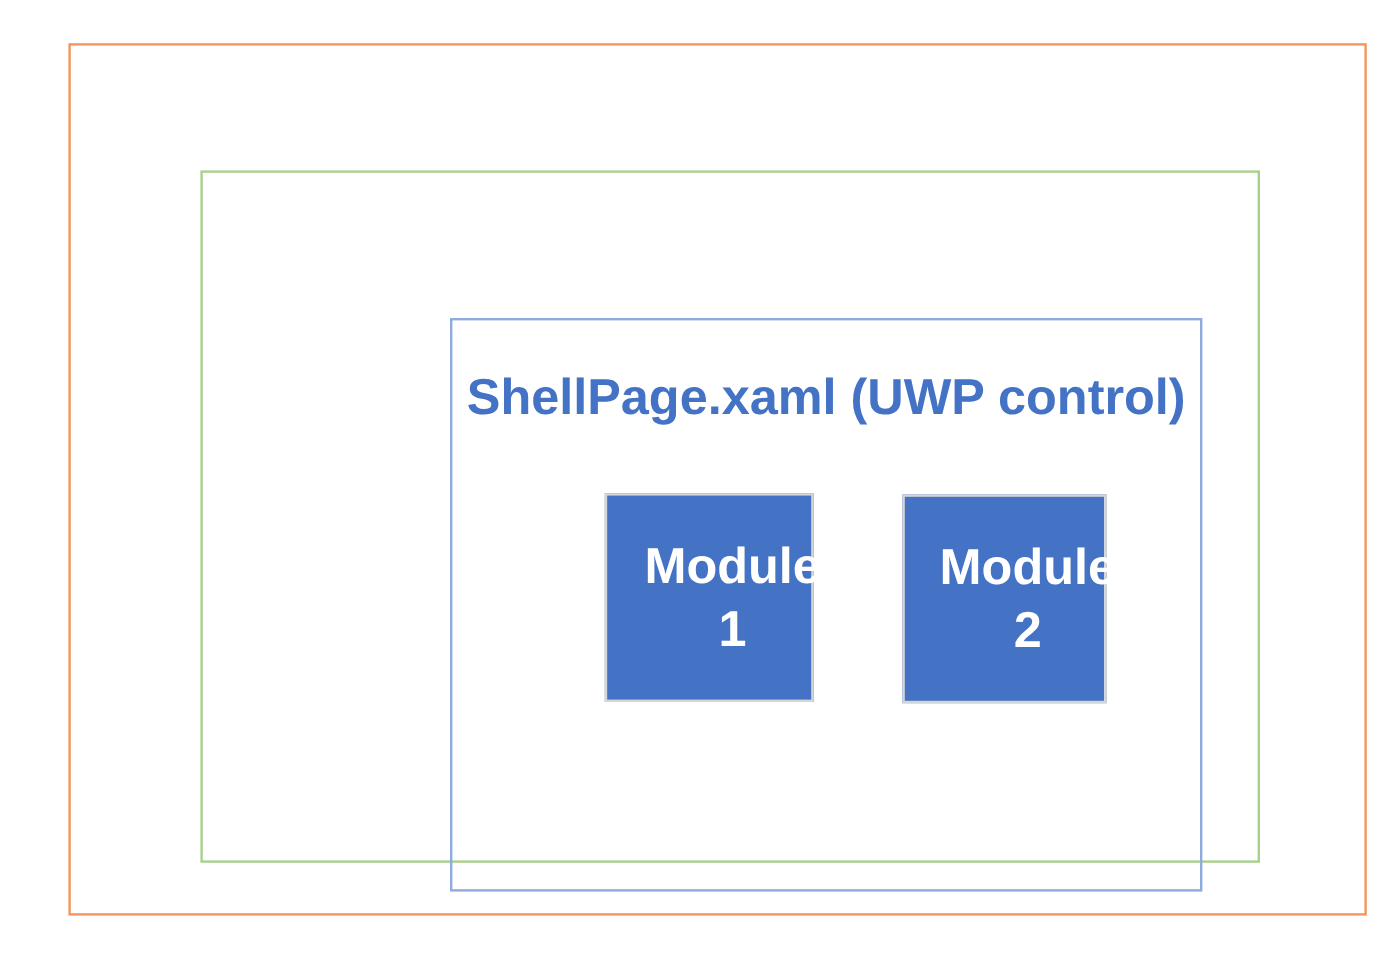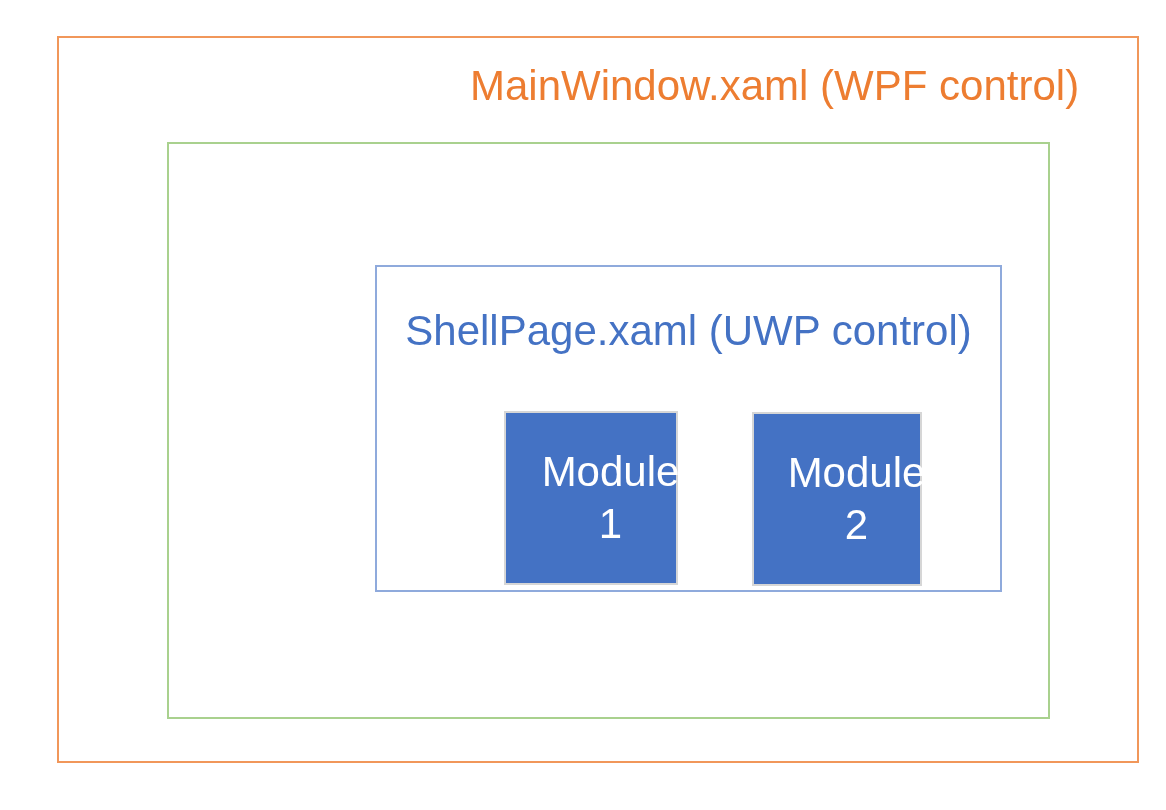--- a/index.html
+++ b/index.html
@@ -9,21 +9,21 @@
     width: 1166px; height: 810px;
     position: relative; overflow: hidden;
   }
   .canvas {
     position: absolute; left: 0; top: 0;
     width: 1166px; height: 810px; background: #ffffff;
   }
   .box { position: absolute; background: transparent; }
   .box-outer  { left: 57px;  top: 36px;  width: 1082px; height: 727px; border: 2px solid #F1975A; }
   .box-middle { left: 108px; top: 104px; width: 883px;  height: 577px; border: 2px solid #A9D18E; }
-  .box-inner  { left: 206px; top: 121px; width: 627px;  height: 327px; border: 2px solid #8FAADC; }
+  .box-inner  { left: 206px; top: 121px; width: 627px;  height: 478px; border: 2px solid #8FAADC; font-weight: bold; }
   .lbl {
     position: absolute;
     font-size: 42px;
     line-height: 1;
     white-space: nowrap;
   }
   .lbl-outer  { left: 411px; top: 27px;  color: #ED7D31; }
   .lbl-middle { left: 503px; top: 31px;  color: #70AD47; }
   .lbl-inner  { left: 0; right: 0; top: 43px; color: #4472C4; text-align: center; white-space: nowrap; }
   .module {
@@ -38,21 +38,20 @@
   }
   .module-1 { left: 127px; top: 144px; width: 174px; height: 174px; }
   .module-2 { left: 375px; top: 145px; width: 170px; height: 174px; }
 </style>
 </head>
 <body>
 
 <div class="canvas">
 
   <div class="box box-outer">
-    <div class="lbl lbl-outer">MainWindow.xaml (WPF control)</div>
 
     <div class="box box-middle">
 
       <div class="box box-inner">
         <div class="lbl lbl-inner">ShellPage.xaml (UWP control)</div>
 
         <div class="module module-1">
           <div>Module</div>
           <div>1</div>
         </div>

